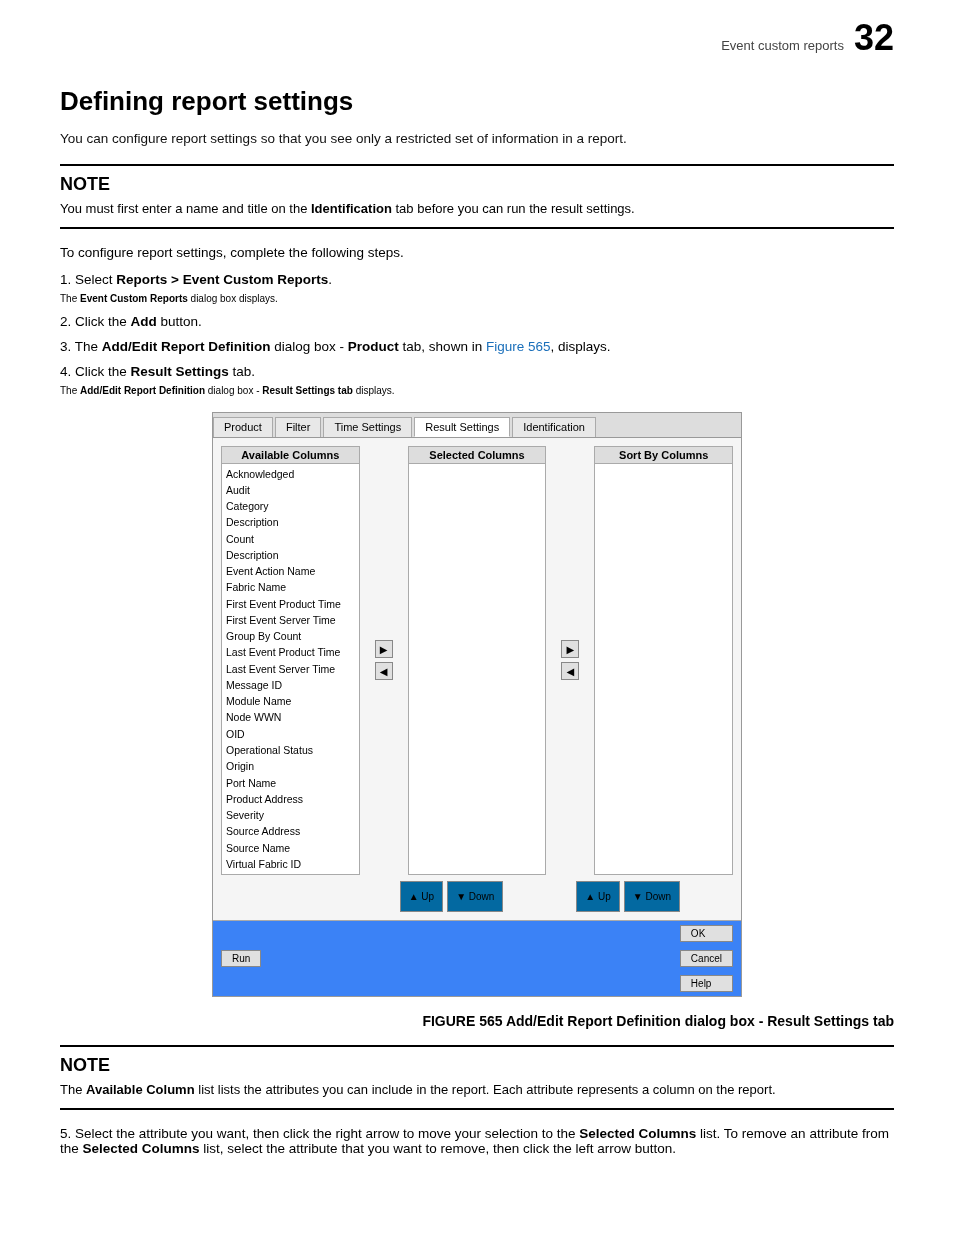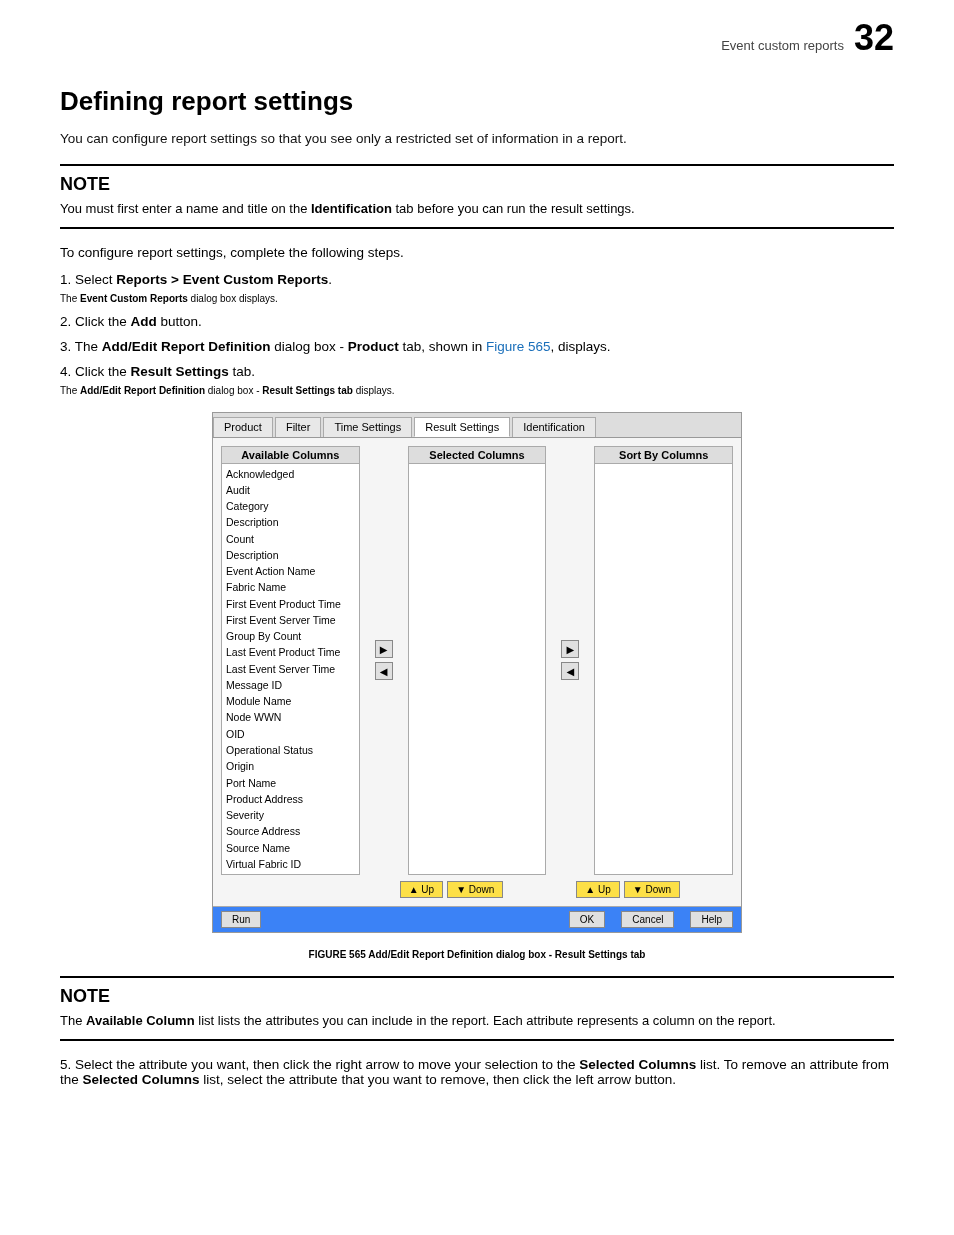--- a/index.html
+++ b/index.html
@@ -89,22 +89,22 @@
       margin-top: 6px;
       margin-bottom: 8px;
       font-size: 10px;
     }
 
     strong.ui-elem {
       font-weight: bold;
     }
 
     .figure-caption {
-      font-size: 10px;
-      text-align: center;
+      font-size: 14px;
+      text-align: right;
       margin-bottom: 16px;
       color: #000;
     }
     .figure-caption strong {
       font-weight: bold;
     }
 
     
     .dialog-container {
       border: 1px solid #999;
@@ -173,44 +173,45 @@
       height: 18px;
       background: #e0e0e0;
       border: 1px solid #888;
       display: flex;
       align-items: center;
       justify-content: center;
       cursor: pointer;
       font-size: 10px;
     }
     .ud-btn {
-      padding: 2px 8px;
-      font-size: 10px;
-      background: #fde047;
+      padding: 9px 8px;
+      font-size: 10px;
+      background: #0369a1;
       border: 1px solid #888;
       cursor: pointer;
     }
     .dialog-footer {
       display: flex;
       justify-content: space-between;
       align-items: center;
       padding: 4px 8px;
       border-top: 1px solid #aaa;
       background: #3b82f6;
     }
     .footer-run-btn {
       padding: 2px 10px;
       font-size: 10px;
       background: #e0e0e0;
       border: 1px solid #888;
       cursor: pointer;
     }
     .footer-right-btns {
       display: flex;
-      gap: 16px;
+      gap: 8px;
+      flex-direction: column;
     }
     .footer-btn {
       padding: 2px 10px;
       font-size: 10px;
       background: #e0e0e0;
       border: 1px solid #888;
       cursor: pointer;
     }
 
     a.figure-link {

